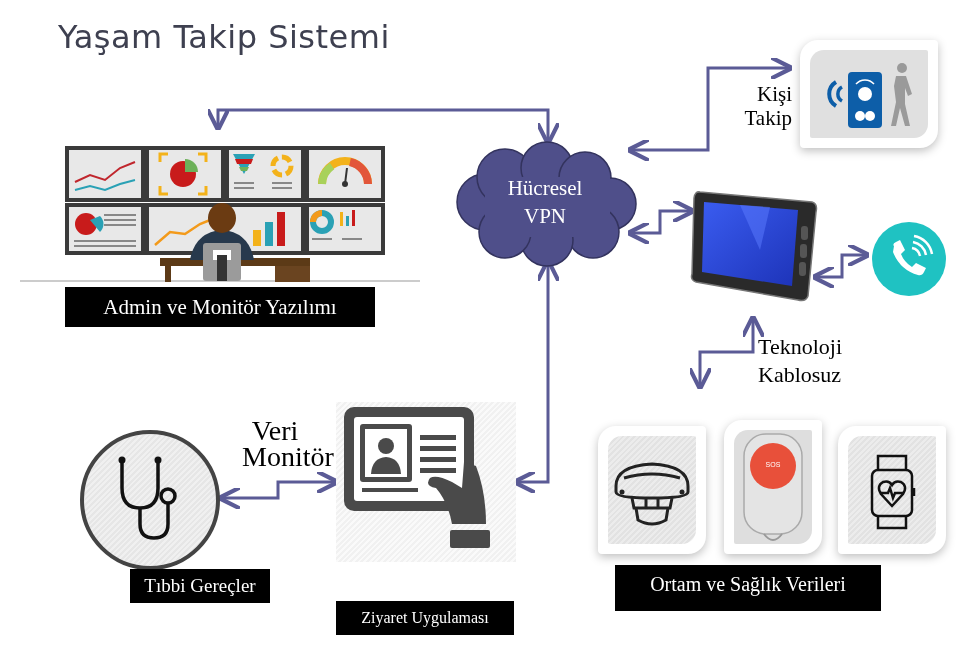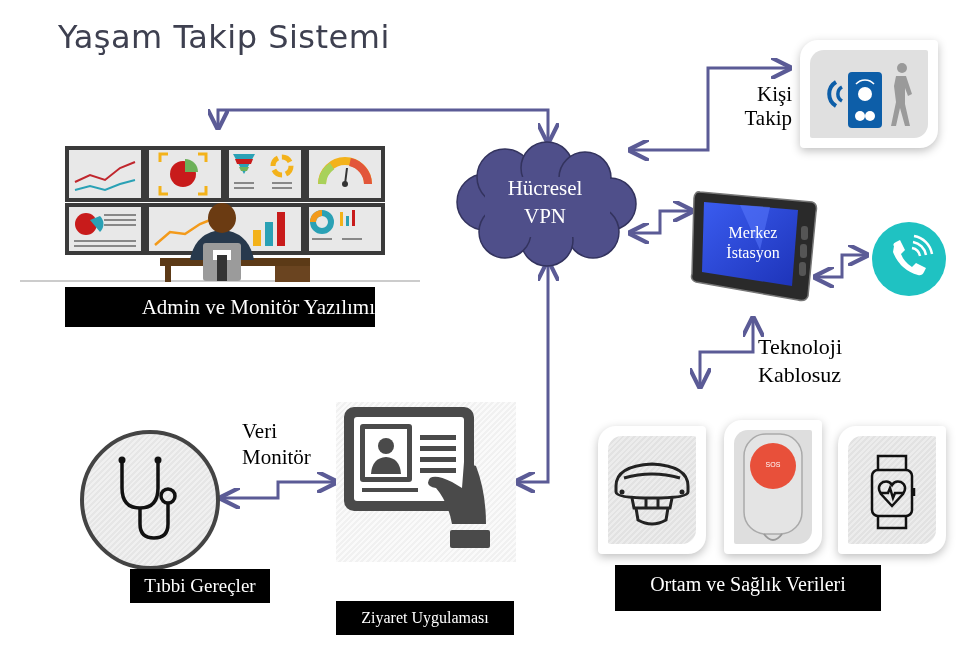--- a/index.html
+++ b/index.html
@@ -109,21 +109,21 @@
       <rect x="145" y="126" width="6" height="16" fill="#5c3a17"></rect>
       <rect x="255" y="126" width="35" height="16" fill="#6a4420"></rect>
       <path d="M170,120 Q175,92 202,90 Q229,92 234,120 Z" fill="#27394d"></path>
       <rect x="183" y="103" width="38" height="38" rx="3" fill="#9b9b9b"></rect>
       <rect x="193" y="110" width="18" height="10" fill="#fff"></rect>
       <rect x="197" y="115" width="10" height="26" fill="#333"></rect>
       <ellipse cx="202" cy="78" rx="14" ry="15" fill="#6b3b12"></ellipse>
     </g>
   </svg>
 </div>
-<div class="abs black-label" style="left:65px;top:287px;width:310px;height:40px;line-height:40px;font-size:21px;text-align:right;">Admin ve Monitör Yazılımı</div>
+<div class="abs black-label" style="left:65px;top:287px;width:310px;height:40px;line-height:40px;font-size:21px;">Admin ve Monitör Yazılımı</div>
 
 <div class="abs" style="left:445px;top:142px;width:200px;height:124px;">
   <svg width="200" height="124">
     <g fill="#4f4f8a" stroke="#33335e" stroke-width="1.5">
       <circle cx="40" cy="60" r="28"></circle>
         <circle cx="60" cy="35" r="28"></circle>
         <circle cx="102" cy="26" r="26"></circle>
       <circle cx="140" cy="36" r="26"></circle>
         <circle cx="165" cy="62" r="26"></circle>
         <circle cx="148" cy="90" r="26"></circle>
@@ -168,41 +168,37 @@
           <stop offset="1" stop-color="#1d33b8"></stop>
         </linearGradient>
     </defs>
     <path d="M10,2 L122,12 Q128,14 126,22 L118,106 Q116,112 108,110 L6,92 Q0,90 2,84 L4,8 Q5,1 10,2 Z" fill="#2a2a2a" stroke="#777" stroke-width="1.5"></path>
     <path d="M14,12 L108,20 L102,96 L12,82 Z" fill="url(#scr)"></path>
     <path d="M50,15 L80,17 L70,60 Z" fill="#5b7cff" opacity="0.5"></path>
     <rect x="111" y="36" width="7" height="14" rx="3" fill="#555"></rect>
     <rect x="110" y="54" width="7" height="14" rx="3" fill="#555"></rect>
     <rect x="109" y="72" width="7" height="14" rx="3" fill="#555"></rect>
   </svg>
-  <div class="abs" style="left:18px;top:33px;width:90px;text-align:center;color:#fff;font-size:16px;line-height:20px;">
-    <div>Merkez</div>
-    <div>İstasyon</div>
-  </div>
 </div>
 
 <div class="abs" style="left:872px;top:222px;width:74px;height:74px;border-radius:50%;background:#1fc2c2;">
   <svg width="74" height="74">
     <path d="M22,24 Q20,22 24,20 L28,18 L33,28 L29,32 Q32,40 40,45 L44,41 L54,46 L52,50 Q50,54 46,53 Q28,48 21,30 Z" fill="#fff"></path>
     <path d="M40,26 A10,10 0 0,1 48,34" fill="none" stroke="#fff" stroke-width="2.5"></path>
     <path d="M41,20 A16,16 0 0,1 54,33" fill="none" stroke="#fff" stroke-width="2.5"></path>
     <path d="M42,14 A22,22 0 0,1 60,32" fill="none" stroke="#fff" stroke-width="2.5"></path>
   </svg>
 </div>
 
 <div class="abs serif-label" style="left:758px;top:333px;width:110px;text-align:left;font-size:22px;line-height:28px;">
   <div>Teknoloji</div>
   <div>Kablosuz</div>
 </div>
 
-<div class="abs serif-label" style="left:242px;top:418px;width:66px;text-align:left;font-size:21px;line-height:26px;">
+<div class="abs serif-label" style="left:242px;top:418px;width:66px;text-align:center;font-size:28px;line-height:26px;">
   <div>Veri</div>
   <div>Monitör</div>
 </div>
 
 <div class="abs" style="left:80px;top:430px;width:140px;height:140px;border-radius:50%;border:4px solid #444;box-sizing:border-box;background:repeating-linear-gradient(135deg,#f0f0f0 0 2px,#e6e6e6 2px 4px);">
   <svg width="132" height="132">
     <g fill="none" stroke="#111" stroke-width="3.5">
       <path d="M38,28 L38,54 Q38,74 56,74 Q74,74 74,54 L74,28"></path>
       <path d="M56,74 L56,90 Q56,104 70,104 Q84,104 84,90 L84,70"></path>
       <circle cx="84" cy="62" r="7"></circle>

